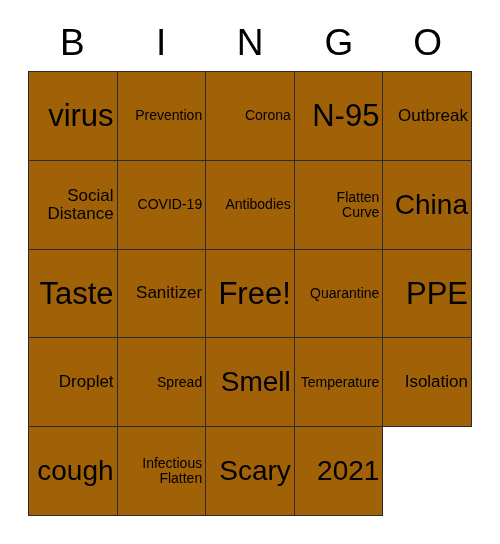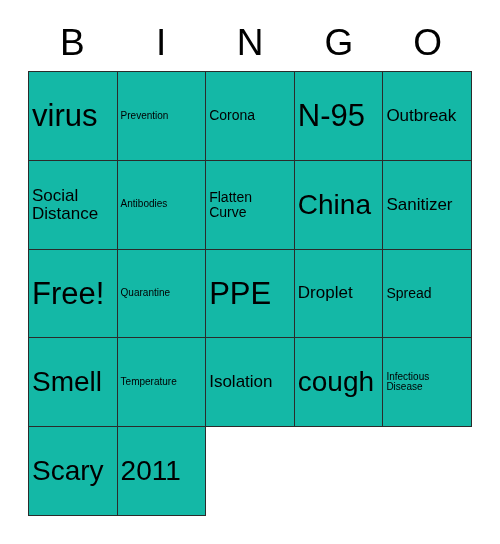--- a/index.html
+++ b/index.html
@@ -49,38 +49,38 @@
     background: #ffffff;
     box-sizing: border-box;
   }
   .cell {
     border-right: 1.5px solid #2b2b2b;
     border-bottom: 1.5px solid #2b2b2b;
     box-sizing: border-box;
     display: flex;
     align-items: center;
     justify-content: center;
-    text-align: left;
+    text-align: right;
     padding: 2px 3px;
-    background: #14b8a6;
+    background: #a16207;
     overflow: hidden;
   }
   .cell-text {
     display: block;
     width: 100%;
     line-height: 1.07;
     word-break: normal;
   }
 
   
   .size-xl  { font-size: 31px; }
   .size-lg  { font-size: 28px; }
   .size-md  { font-size: 14px; }
   .size-sm  { font-size: 17px; }
-  .size-xs  { font-size: 10px; }
+  .size-xs  { font-size: 14px; }
 </style>
 </head>
 <body>
 
 <div id="card">
 
   <div id="header">
       <div class="header-letter">B</div>
       <div class="header-letter">I</div>
       <div class="header-letter">N</div>
@@ -101,27 +101,33 @@
       <div class="cell">
         <span class="cell-text size-xl">N-95</span>
       </div>
       <div class="cell">
         <span class="cell-text size-sm">Outbreak</span>
       </div>
       <div class="cell">
         <span class="cell-text size-sm">Social Distance</span>
       </div>
       <div class="cell">
+        <span class="cell-text size-md">COVID-19</span>
+      </div>
+      <div class="cell">
         <span class="cell-text size-xs">Antibodies</span>
       </div>
       <div class="cell">
         <span class="cell-text size-md">Flatten Curve</span>
       </div>
       <div class="cell">
         <span class="cell-text size-lg">China</span>
+      </div>
+      <div class="cell">
+        <span class="cell-text size-xl">Taste</span>
       </div>
       <div class="cell">
         <span class="cell-text size-sm">Sanitizer</span>
       </div>
       <div class="cell">
         <span class="cell-text size-xl">Free!</span>
       </div>
       <div class="cell">
         <span class="cell-text size-xs">Quarantine</span>
       </div>
@@ -140,23 +146,23 @@
       <div class="cell">
         <span class="cell-text size-xs">Temperature</span>
       </div>
       <div class="cell">
         <span class="cell-text size-sm">Isolation</span>
       </div>
       <div class="cell">
         <span class="cell-text size-lg">cough</span>
       </div>
       <div class="cell">
-        <span class="cell-text size-xs">Infectious Disease</span>
+        <span class="cell-text size-xs">Infectious Flatten</span>
       </div>
       <div class="cell">
         <span class="cell-text size-lg">Scary</span>
       </div>
       <div class="cell">
-        <span class="cell-text size-lg">2011</span>
+        <span class="cell-text size-lg">2021</span>
       </div>
     </div>
 
 </div>
 
 </body></html>

